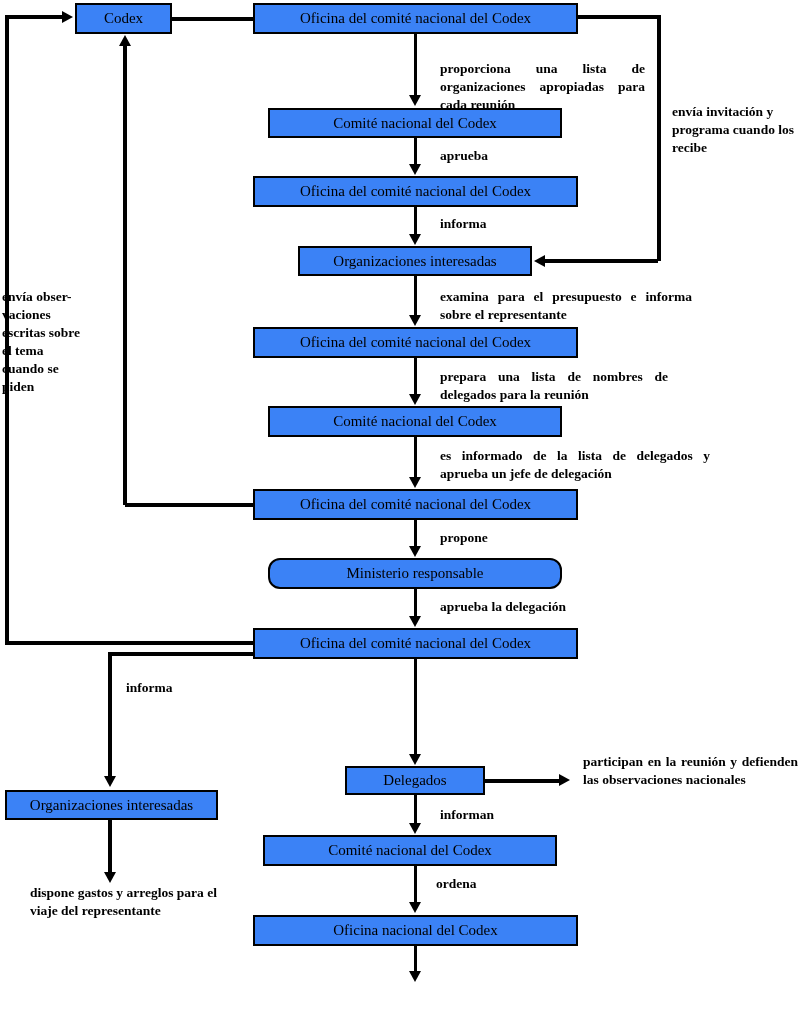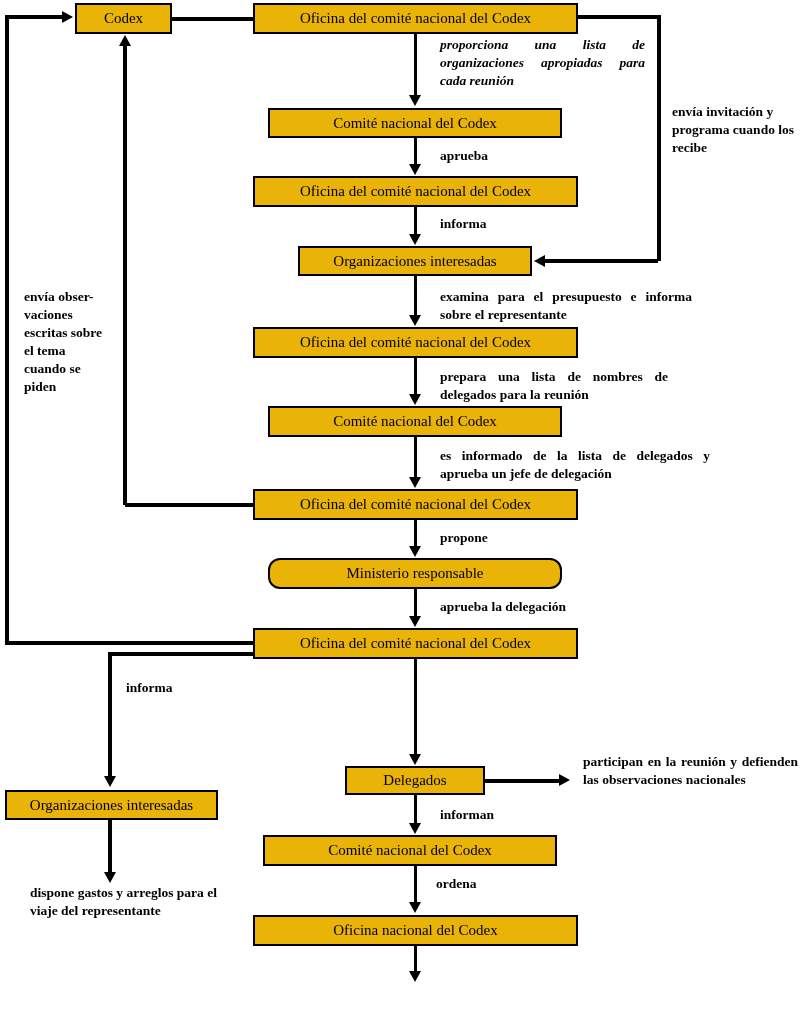--- a/index.html
+++ b/index.html
@@ -15,21 +15,21 @@
     background: #ffffff;
     font-family: "Liberation Serif", "DejaVu Serif", serif;
     color: #000000;
     overflow: hidden;
   }
   
   .box {
     position: absolute;
     box-sizing: border-box;
     border: 2px solid #000;
-    background: #eab308;
+    background: #3b82f6;
     display: flex;
     align-items: center;
     justify-content: center;
     font-size: 15px;
     line-height: 1;
     white-space: nowrap;
     z-index: 5;
   }
   
   .lbl {
@@ -179,30 +179,30 @@
   <div class="hline w4" style="left:108px; top:652px; width:147px;"></div>
   <div class="vline w4" style="left:108px; top:652px; height:126px;"></div>
   <div class="arrow-down" style="left:104px; top:776px;"></div>
 
   <div class="vline w4" style="left:108px; top:820px; height:54px;"></div>
   <div class="arrow-down" style="left:104px; top:872px;"></div>
 
   <div class="hline w4" style="left:485px; top:779px; width:75px;"></div>
   <div class="arrow-right" style="left:559px; top:774px;"></div>
 
-  <div class="lbl just" style="left:440px; top:36px; width:205px;font-style:italic;">proporciona una lista de organizaciones apropiadas para cada reunión</div>
+  <div class="lbl just" style="left:440px; top:60px; width:205px;">proporciona una lista de organizaciones apropiadas para cada reunión</div>
 
   <div class="lbl" style="left:440px; top:147px; width:150px;">aprueba</div>
 
   <div class="lbl" style="left:440px; top:215px; width:150px;">informa</div>
 
 
   <div class="lbl" style="left:672px; top:103px; width:128px; white-space:pre-line;">envía invitación y programa cuando los recibe</div>
 
-  <div class="lbl" style="left:24px; top:288px; width:105px; white-space:pre-line;">envía obser-
+  <div class="lbl" style="left:2px; top:288px; width:105px; white-space:pre-line;">envía obser-
 vaciones
 escritas sobre
 el tema
 cuando se
 piden</div>
 
   <div class="lbl just" style="left:440px; top:288px; width:252px;">examina para el presupuesto e informa sobre el representante</div>
 
   <div class="lbl just" style="left:440px; top:368px; width:228px;">prepara una lista de nombres de delegados para la reunión</div>
 

